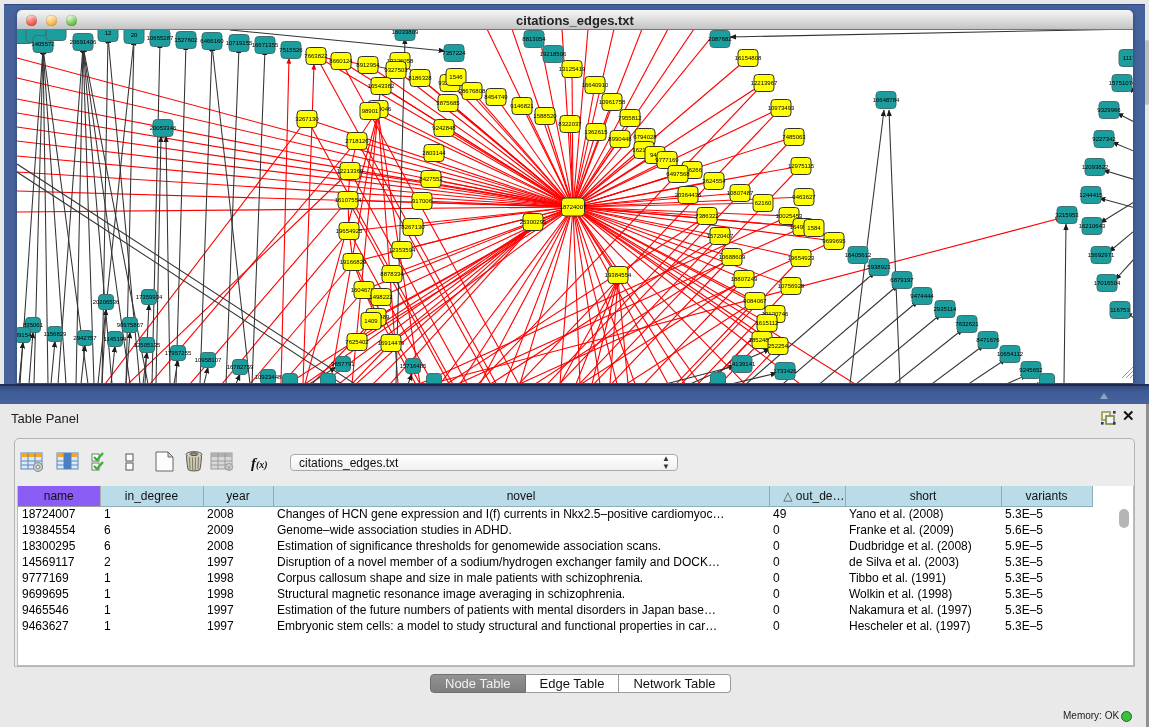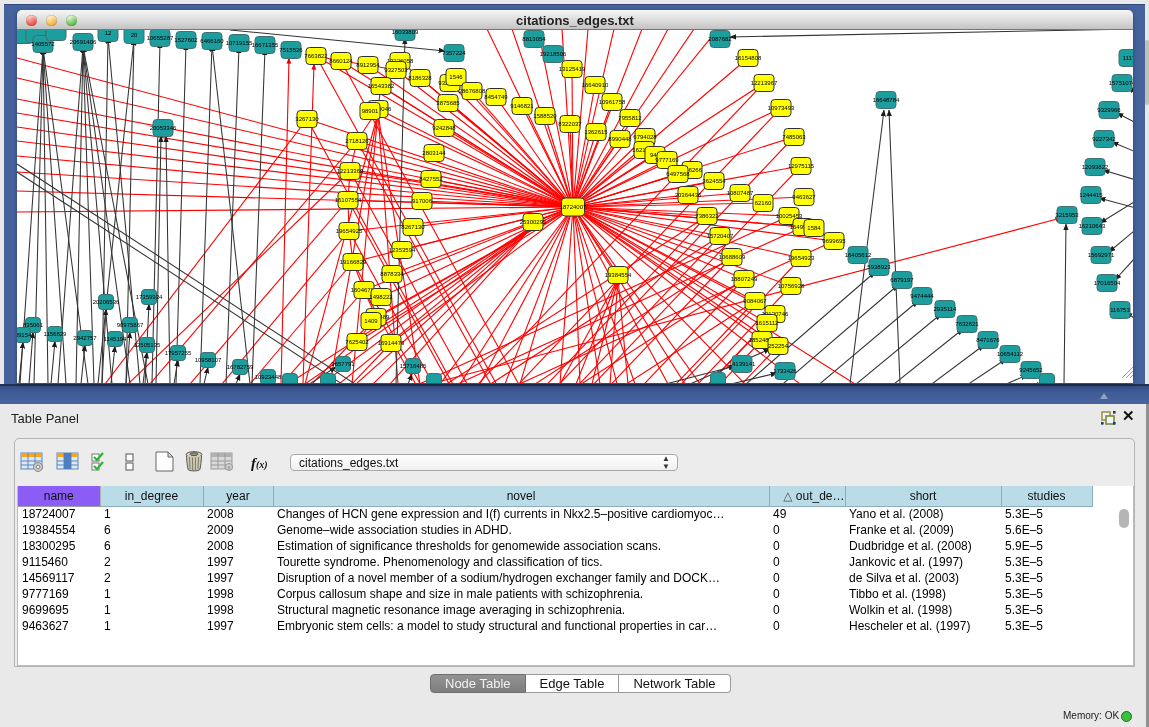--- a/index.html
+++ b/index.html
@@ -653,21 +653,21 @@
 <div id="tbl">
 <table>
 <tbody>
         <tr>
           <th class="g" style="width:82px">name</th>
           <th style="width:103px">in_degree</th>
           <th style="width:70px">year</th>
           <th style="width:496px">novel</th>
           <th style="width:76px;text-align:right"><span style="color:#555">△</span> out_de…</th>
           <th style="width:156px">short</th>
-          <th style="width:91px">studies</th>
+          <th style="width:91px">variants</th>
           <th style="border-bottom:1px solid #bbb;background:#fff"></th>
         </tr>
 <tr>
           <td style="width:82px">18724007</td>
           <td style="width:103px">1</td>
           <td style="width:70px">2008</td>
           <td style="width:496px">Changes of HCN gene expression and I(f) currents in Nkx2.5–positive cardiomyoc…</td>
           <td style="width:76px">49</td>
           <td style="width:156px">Yano et al. (2008)</td>
           <td style="width:91px">5.3E–5</td>
@@ -687,56 +687,56 @@
           <td style="width:82px">18300295</td>
           <td style="width:103px">6</td>
           <td style="width:70px">2008</td>
           <td style="width:496px">Estimation of significance thresholds for genomewide association scans.</td>
           <td style="width:76px">0</td>
           <td style="width:156px">Dudbridge et al. (2008)</td>
           <td style="width:91px">5.9E–5</td>
           <td></td>
         </tr>
 <tr>
-          <td style="width:82px">9115460</td>
-          <td style="width:103px">2</td>
-          <td style="width:70px">1997</td>
-          <td style="width:496px">Tourette syndrome. Phenomenology and classification of tics.</td>
-          <td style="width:76px">0</td>
-          <td style="width:156px">Jankovic et al. (1997)</td>
-          <td style="width:91px">5.3E–5</td>
-          <td></td>
-        </tr>
-<tr>
           <td style="width:82px">14569117</td>
           <td style="width:103px">2</td>
           <td style="width:70px">1997</td>
           <td style="width:496px">Disruption of a novel member of a sodium/hydrogen exchanger family and DOCK…</td>
           <td style="width:76px">0</td>
           <td style="width:156px">de Silva et al. (2003)</td>
           <td style="width:91px">5.3E–5</td>
           <td></td>
         </tr>
 <tr>
           <td style="width:82px">9777169</td>
           <td style="width:103px">1</td>
           <td style="width:70px">1998</td>
           <td style="width:496px">Corpus callosum shape and size in male patients with schizophrenia.</td>
           <td style="width:76px">0</td>
-          <td style="width:156px">Tibbo et al. (1998)</td>
+          <td style="width:156px">Tibbo et al. (1991)</td>
           <td style="width:91px">5.3E–5</td>
           <td></td>
         </tr>
 <tr>
           <td style="width:82px">9699695</td>
           <td style="width:103px">1</td>
           <td style="width:70px">1998</td>
           <td style="width:496px">Structural magnetic resonance image averaging in schizophrenia.</td>
           <td style="width:76px">0</td>
           <td style="width:156px">Wolkin et al. (1998)</td>
+          <td style="width:91px">5.3E–5</td>
+          <td></td>
+        </tr>
+<tr>
+          <td style="width:82px">9465546</td>
+          <td style="width:103px">1</td>
+          <td style="width:70px">1997</td>
+          <td style="width:496px">Estimation of the future numbers of patients with mental disorders in Japan base…</td>
+          <td style="width:76px">0</td>
+          <td style="width:156px">Nakamura et al. (1997)</td>
           <td style="width:91px">5.3E–5</td>
           <td></td>
         </tr>
 <tr>
           <td style="width:82px">9463627</td>
           <td style="width:103px">1</td>
           <td style="width:70px">1997</td>
           <td style="width:496px">Embryonic stem cells: a model to study structural and functional properties in car…</td>
           <td style="width:76px">0</td>
           <td style="width:156px">Hescheler et al. (1997)</td>

